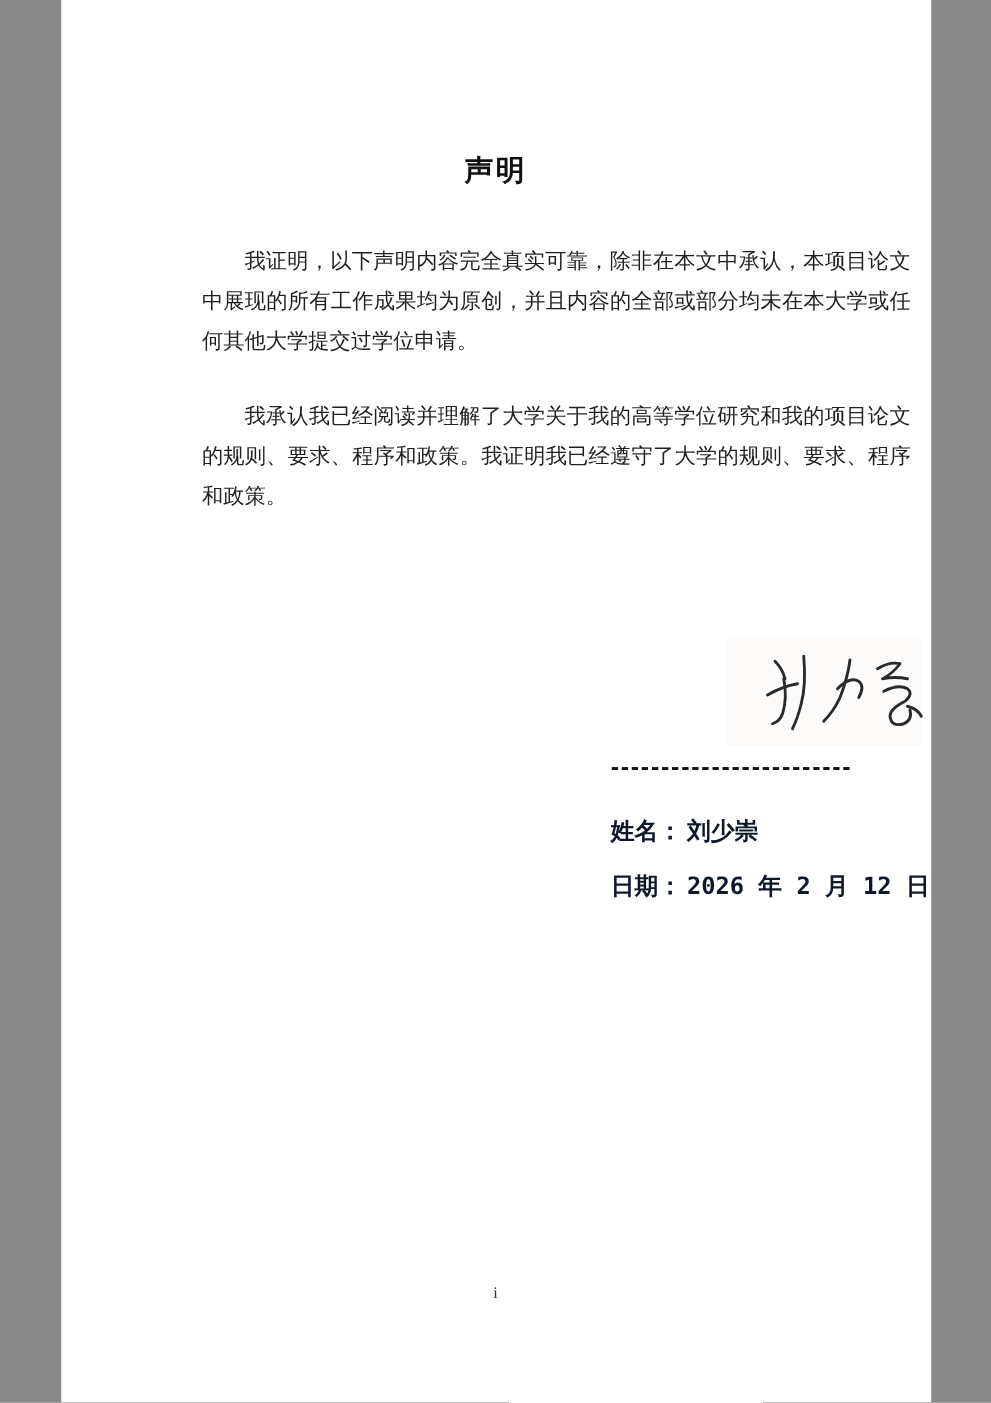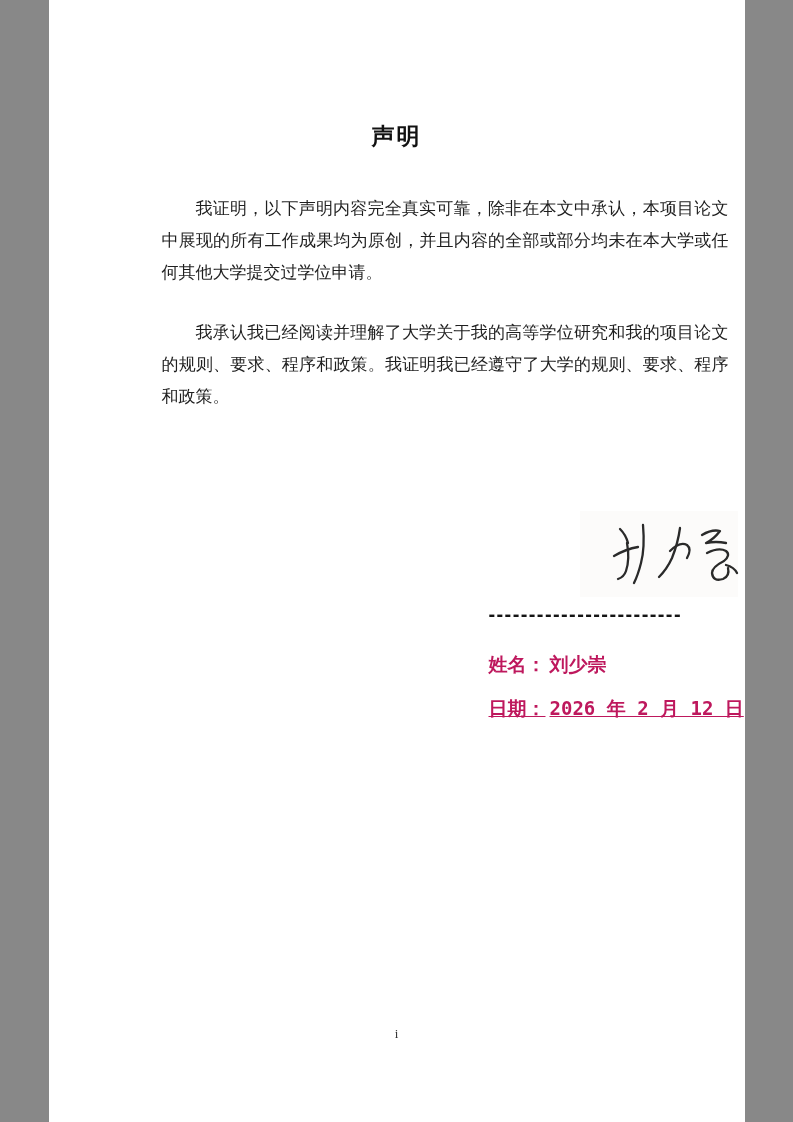--- a/index.html
+++ b/index.html
@@ -48,25 +48,25 @@
     letter-spacing:1.4px;
     color:#141414;
     white-space:nowrap;
   }
   .sig-row{
     position:absolute;
     left:440px;
     font-family:"DejaVu Sans Mono","Liberation Sans", sans-serif;
     font-weight:700;
     font-size:19px;
-    color:#be185d;
+    color:#0f172a;
     white-space:nowrap;
   }
   .sig-name{top:652px;}
-  .sig-date{top:696px;text-decoration:underline;}
+  .sig-date{top:696px;}
   .sig-row .label{margin-right:4px;}
   .page-number{
     position:absolute;
     top:1026px;left:0;right:0;
     text-align:center;
     font-size:13px;
     color:#333;
   }
 </style>
 </head>

